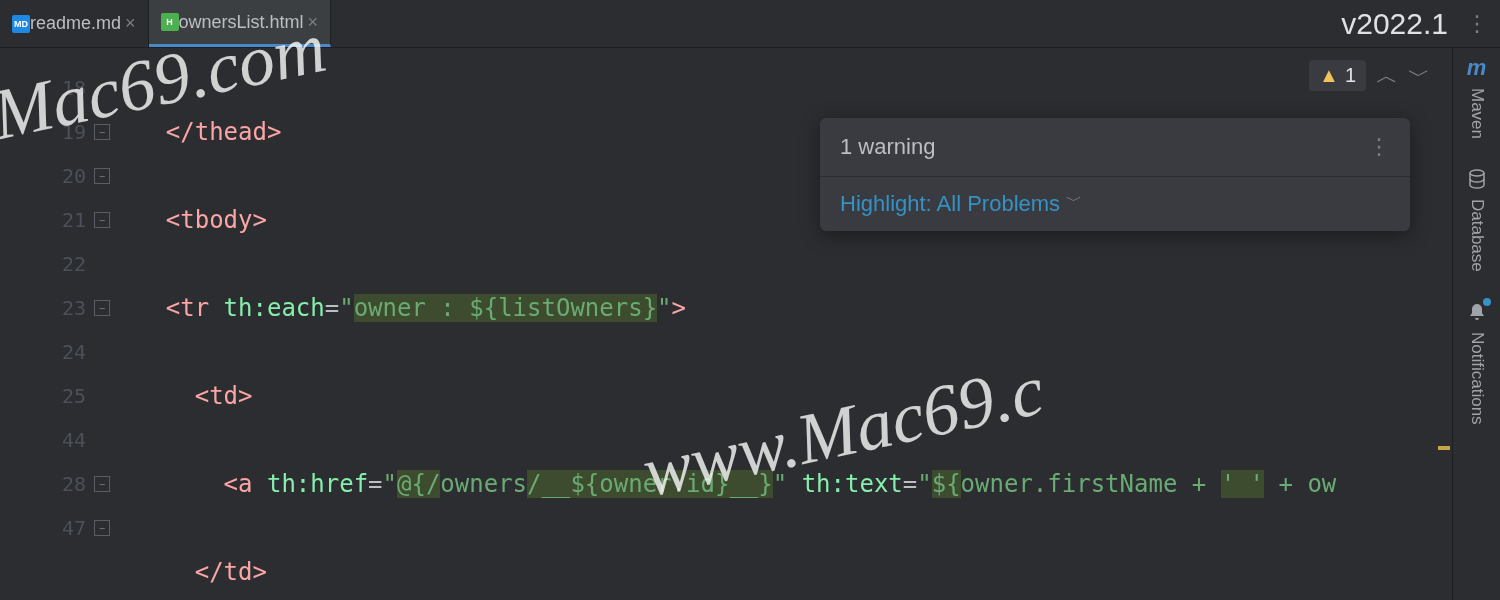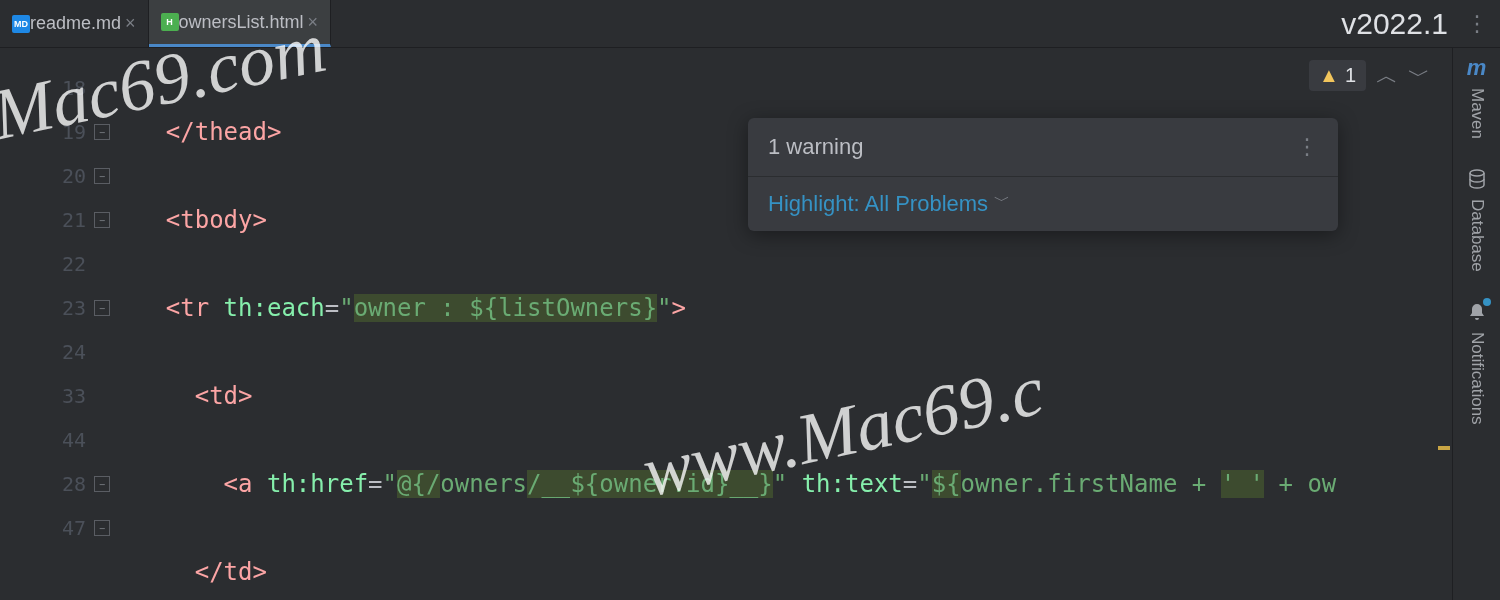--- a/index.html
+++ b/index.html
@@ -185,21 +185,21 @@
 }
 .nav-chev {
   color: #7a7e85;
   font-size: 22px;
   cursor: pointer;
 }
 
 .problems-popup {
   position: absolute;
   top: 118px;
-  left: 748px;
+  left: 820px;
   width: 590px;
   background: #393b40;
   border-radius: 6px;
   box-shadow: 0 4px 20px rgba(0,0,0,0.4);
   font-family: -apple-system, "Segoe UI", sans-serif;
 }
 .popup-head {
   display: flex;
   align-items: center;
   padding: 16px 20px;
@@ -293,21 +293,21 @@
         <span>22</span>
       </div>
     <div class="gutter-line">
         <span>23</span>
         <div class="fold-marker">−</div>
       </div>
     <div class="gutter-line">
         <span>24</span>
       </div>
     <div class="gutter-line">
-        <span>33</span>
+        <span>25</span>
       </div>
     <div class="gutter-line">
         <span>44</span>
       </div>
     <div class="gutter-line">
         <span>28</span>
         <div class="fold-marker">−</div>
       </div>
     <div class="gutter-line">
         <span>47</span>

